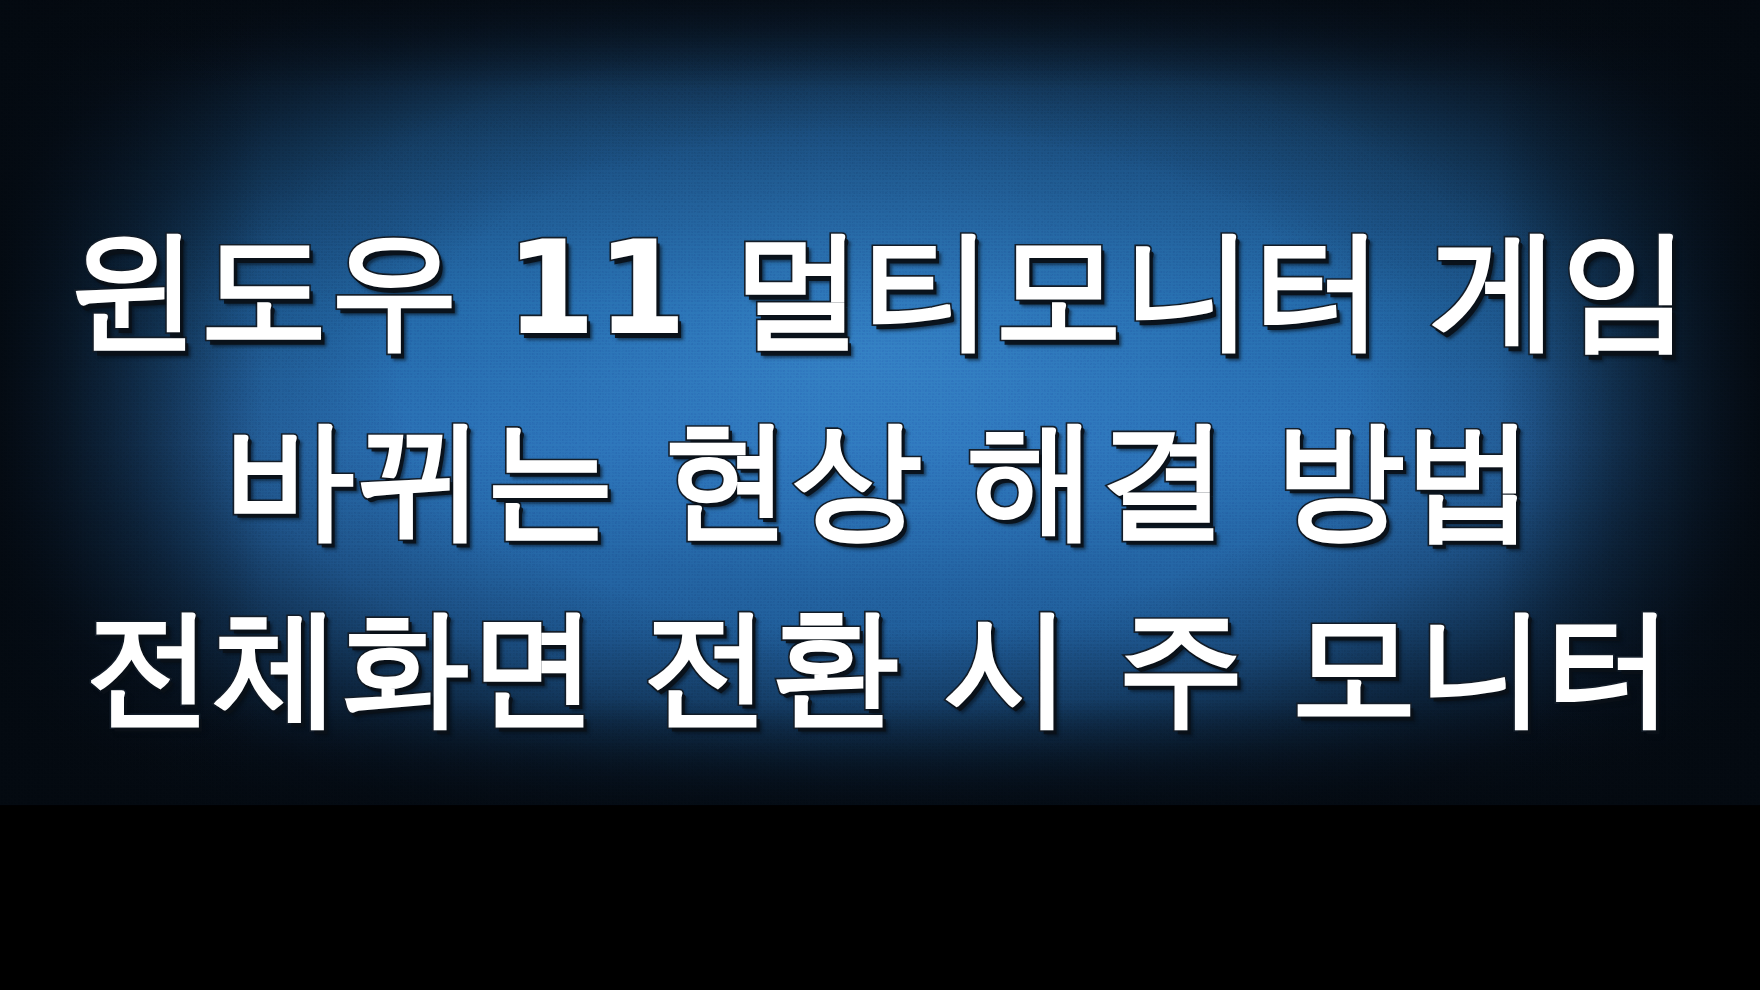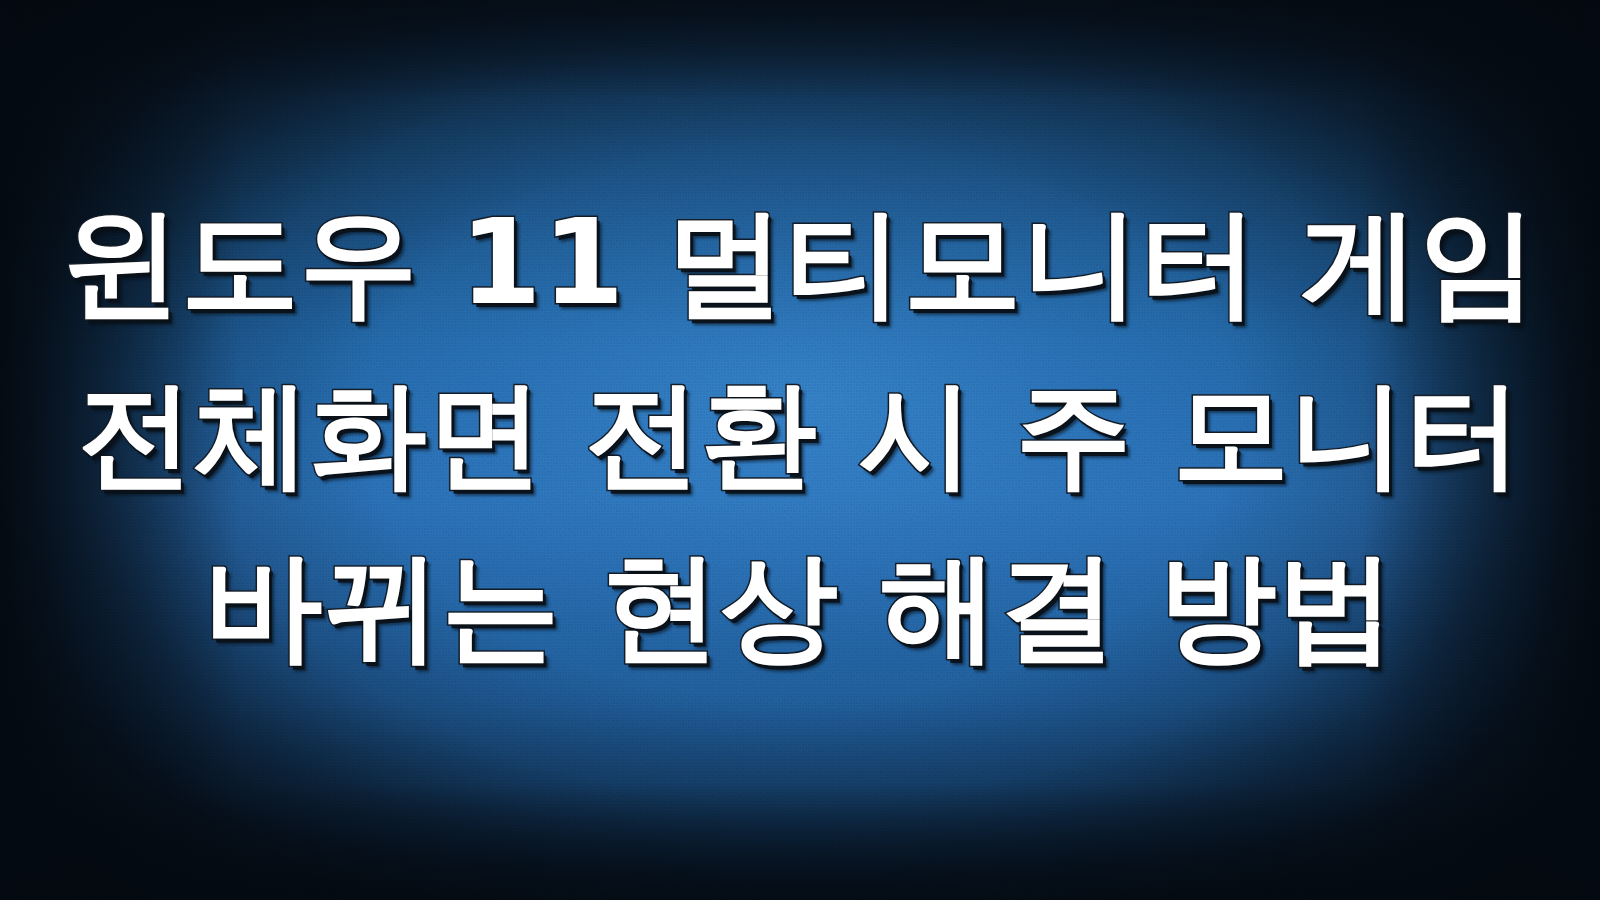--- a/index.html
+++ b/index.html
@@ -5,21 +5,21 @@
 <style>
   html, body {
     margin: 0;
     padding: 0;
     background: #000;
   }
 
   #stage {
     position: relative;
     width: 1600px;
-    height: 900px;
+    height: 732px;
     overflow: hidden;
     background: #07121f;
     font-family: "DejaVu Sans", "Liberation Sans", sans-serif;
   }
 
   
 
   
   .bg-base {
     position: absolute;
@@ -124,17 +124,17 @@
 <div id="stage">
 
   <div class="bg-base"></div>
   <div class="bg-spot"></div>
   <div class="bg-vignette"></div>
   <div class="bg-sides"></div>
   <div class="bg-noise"></div>
 
   <div class="title-block">
     <div class="title-line l1">윈도우 11 멀티모니터 게임</div>
+    <div class="title-line l3">바뀌는 현상 해결 방법</div>
     <div class="title-line l2">전체화면 전환 시 주 모니터</div>
-    <div class="title-line l3">바뀌는 현상 해결 방법</div>
   </div>
 
 </div>
 
 </body></html>

